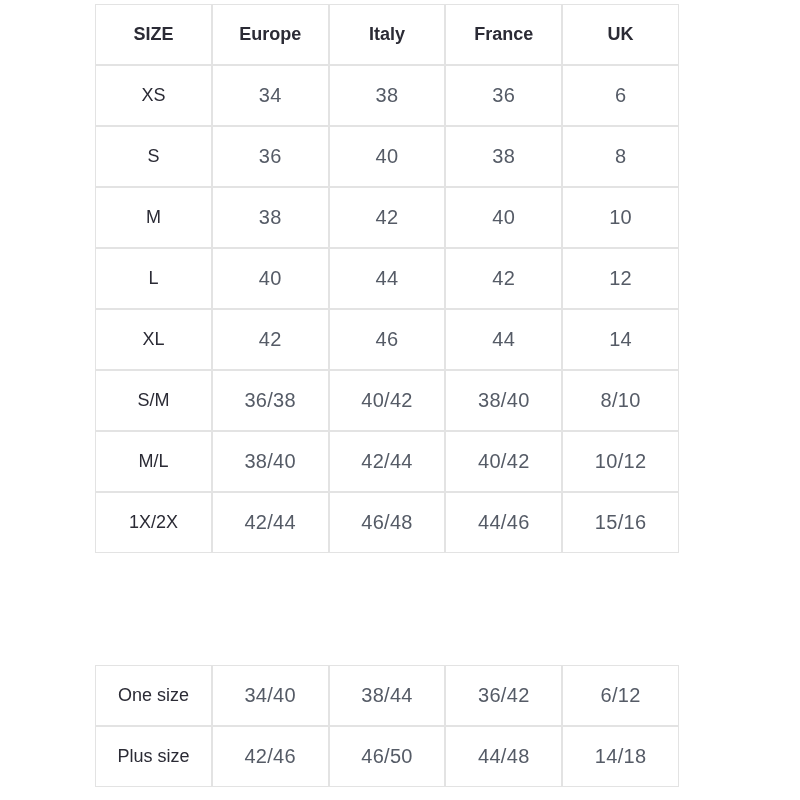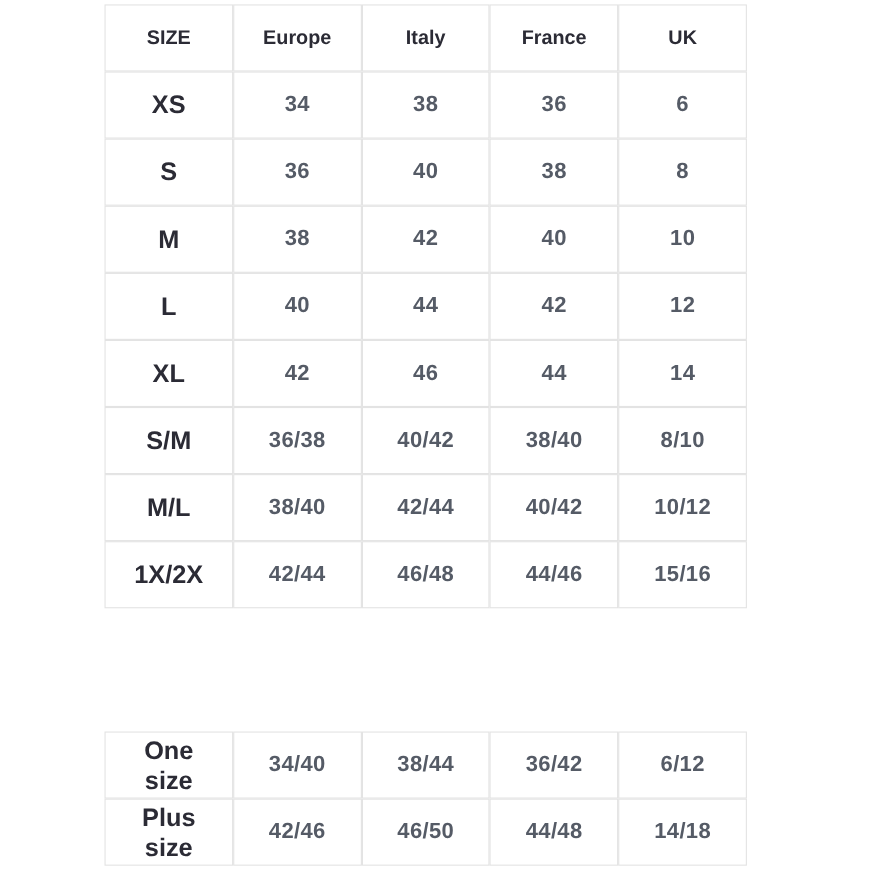--- a/index.html
+++ b/index.html
@@ -29,28 +29,28 @@
     height:61px;
     padding:0 20px;
     overflow:hidden;
   }
   th.col-head{
     font-size:18px;
     font-weight:700;
     color:var(--heading);
   }
   th.row-label{
-    font-size:23px;
-    font-weight:700;
+    font-size:18px;
+    font-weight:400;
     color:var(--heading);
     text-align:center;
   }
   td.value{
     font-size:20px;
-    font-weight:700;
+    font-weight:400;
     color:var(--value);
     letter-spacing:0.3px;
   }
   .main-table-wrap{ position:absolute; left:95px; top:4px; }
   .special-table-wrap{ position:absolute; left:95px; top:665px; }
 </style>
 </head>
 <body>
 
 <div class="main-table-wrap">

